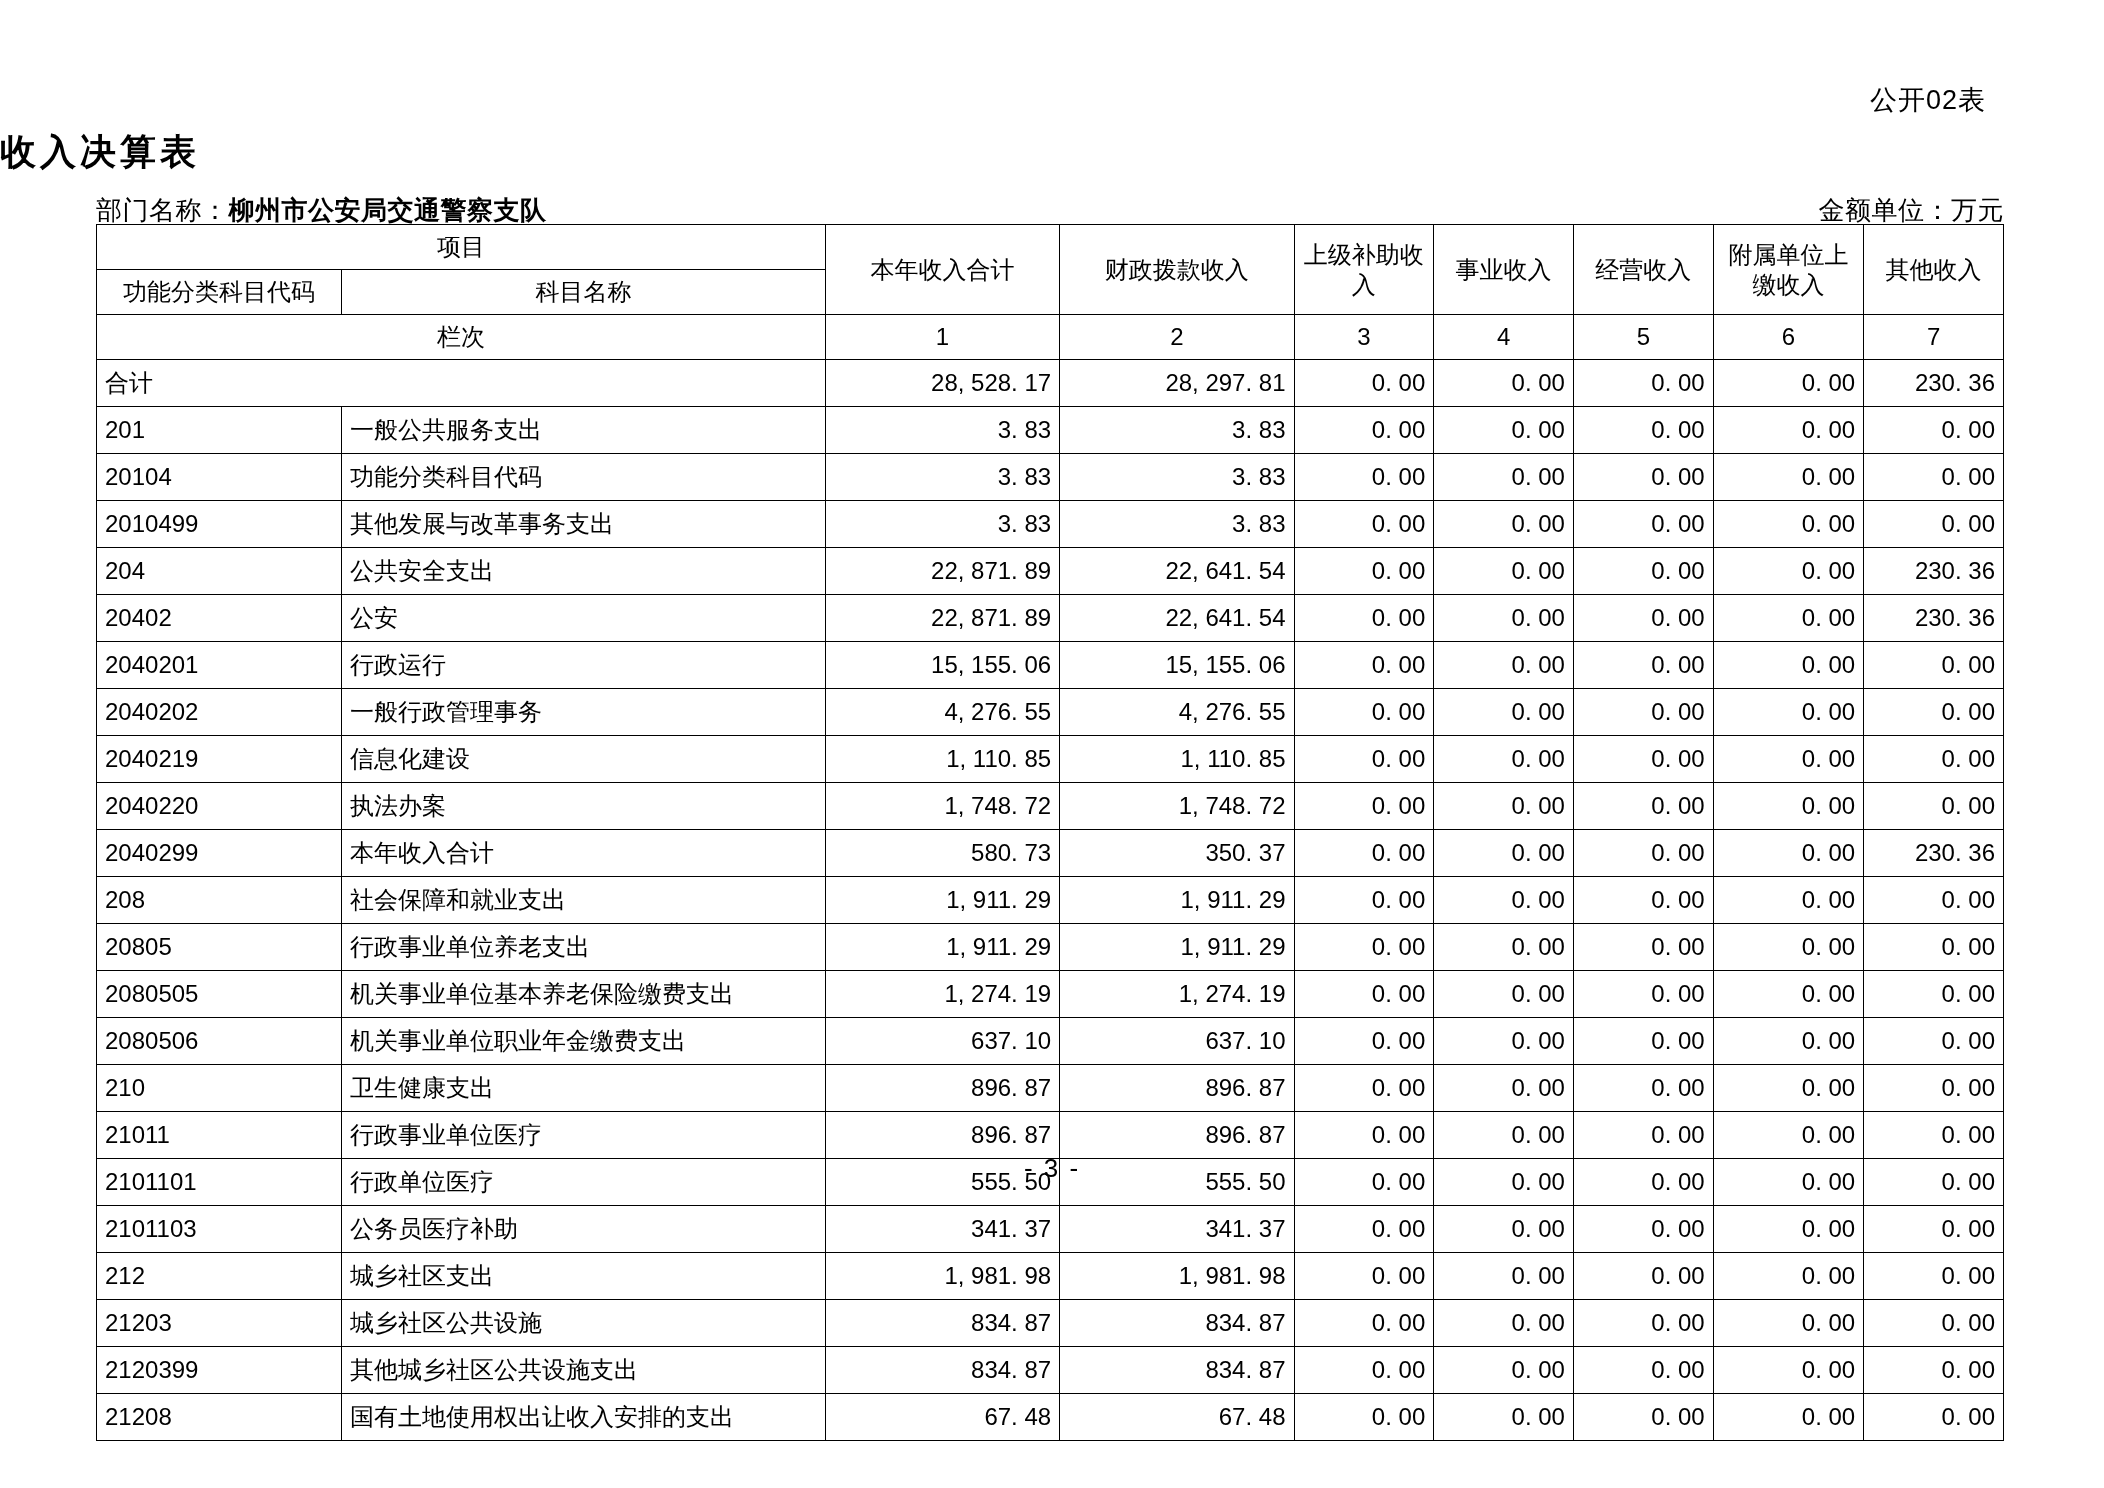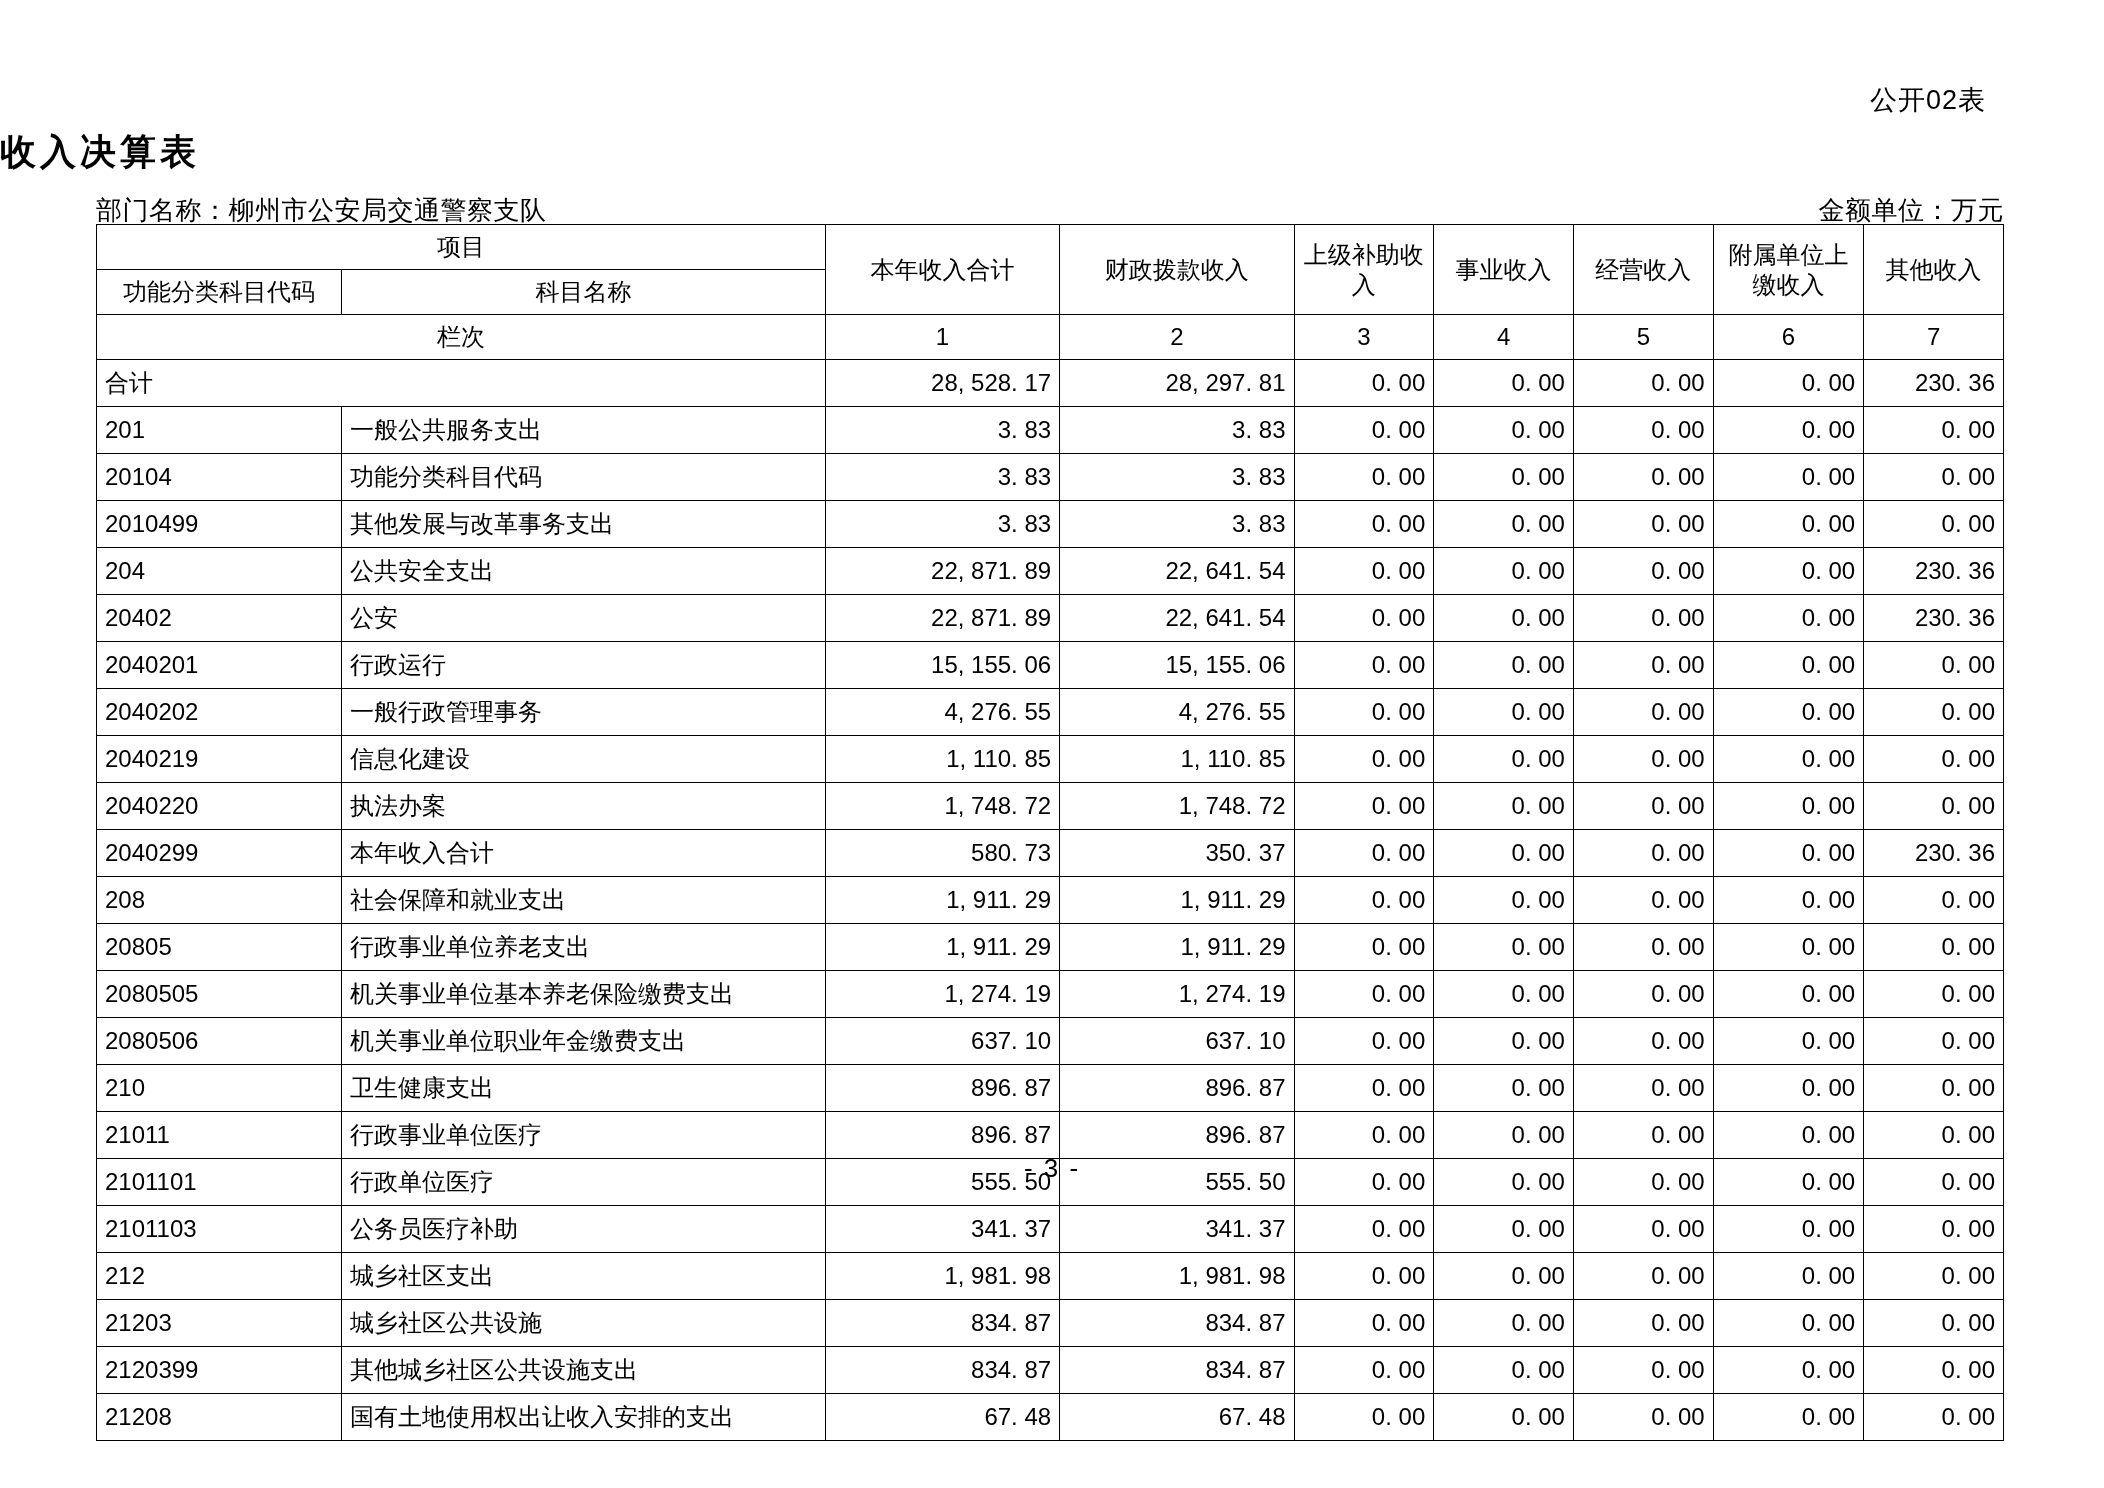--- a/index.html
+++ b/index.html
@@ -53,21 +53,21 @@
     font-family: "Liberation Sans", "DejaVu Sans", sans-serif;
   }
   .dept-name {
     font-size: 26px;
     letter-spacing: 0.5px;
   }
   .dept-name .dept-label {
     font-weight: normal;
   }
   .dept-name .dept-value {
-    font-weight: normal;
+    font-weight: bold;
   }
   .unit-label {
     font-size: 26px;
     letter-spacing: 0.5px;
     margin-left: 24px;
   }
   table.fin {
     position: absolute;
     top: 224px;
     left: 96px;

